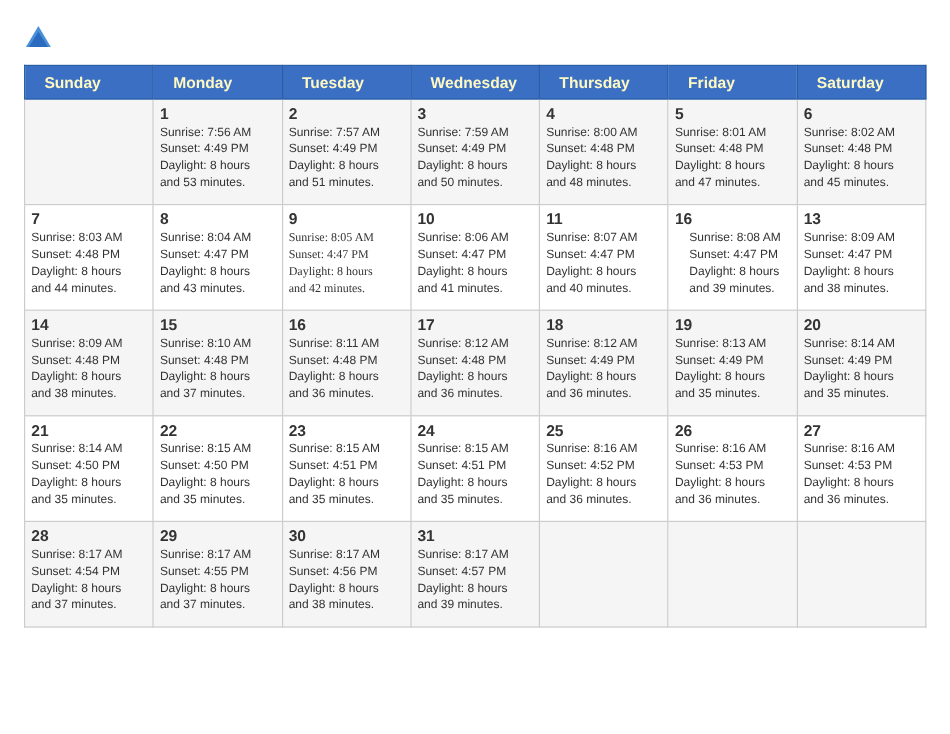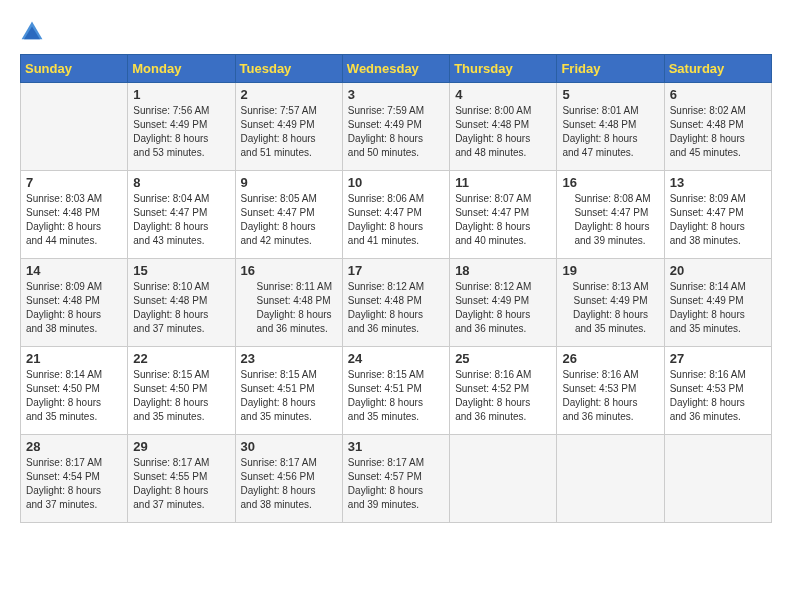--- a/index.html
+++ b/index.html
@@ -47,23 +47,23 @@
       font-size: 14px;
       color: #666;
     }
     table {
       width: 100%;
       border-collapse: collapse;
       table-layout: fixed;
     }
     thead th {
       background-color: #3a6fc4;
-      color: #fde047;
+      color: #fef9c3;
       font-size: 13px;
-      padding: 6px 4px;
+      padding: 6px 16px;
       text-align: left;
       border: 1px solid #2a5fa4;
     }
     tbody td {
       border: 1px solid #ccc;
       vertical-align: top;
       padding: 4px 5px;
       font-size: 11px;
       color: #333;
       height: 88px;
@@ -173,21 +173,21 @@
         </td>
         <td>
           <span class="day-number">8</span>
           <div class="cell-info" style="white-space: pre-line;">Sunrise: 8:04 AM
 Sunset: 4:47 PM
 Daylight: 8 hours
 and 43 minutes.</div>
         </td>
         <td>
           <span class="day-number">9</span>
-          <div class="cell-info" style="white-space: pre-line;">Sunrise: 8:05 AM
+          <div class="cell-info" style="white-space: pre-line; font-family: Liberation Serif, serif;">Sunrise: 8:05 AM
 Sunset: 4:47 PM
 Daylight: 8 hours
 and 42 minutes.</div>
         </td>
         <td>
           <span class="day-number">10</span>
           <div class="cell-info" style="white-space: pre-line;">Sunrise: 8:06 AM
 Sunset: 4:47 PM
 Daylight: 8 hours
 and 41 minutes.</div>
@@ -224,42 +224,42 @@
         </td>
         <td>
           <span class="day-number">15</span>
           <div class="cell-info" style="white-space: pre-line;">Sunrise: 8:10 AM
 Sunset: 4:48 PM
 Daylight: 8 hours
 and 37 minutes.</div>
         </td>
         <td>
           <span class="day-number">16</span>
-          <div class="cell-info" style="white-space: pre-line; margin-left: 16px;">Sunrise: 8:11 AM
+          <div class="cell-info" style="white-space: pre-line;">Sunrise: 8:11 AM
 Sunset: 4:48 PM
 Daylight: 8 hours
 and 36 minutes.</div>
         </td>
         <td>
           <span class="day-number">17</span>
           <div class="cell-info" style="white-space: pre-line;">Sunrise: 8:12 AM
 Sunset: 4:48 PM
 Daylight: 8 hours
 and 36 minutes.</div>
         </td>
         <td>
           <span class="day-number">18</span>
           <div class="cell-info" style="white-space: pre-line;">Sunrise: 8:12 AM
 Sunset: 4:49 PM
 Daylight: 8 hours
 and 36 minutes.</div>
         </td>
         <td>
           <span class="day-number">19</span>
-          <div class="cell-info" style="white-space: pre-line; text-align: center;">Sunrise: 8:13 AM
+          <div class="cell-info" style="white-space: pre-line;">Sunrise: 8:13 AM
 Sunset: 4:49 PM
 Daylight: 8 hours
 and 35 minutes.</div>
         </td>
         <td>
           <span class="day-number">20</span>
           <div class="cell-info" style="white-space: pre-line;">Sunrise: 8:14 AM
 Sunset: 4:49 PM
 Daylight: 8 hours
 and 35 minutes.</div>

